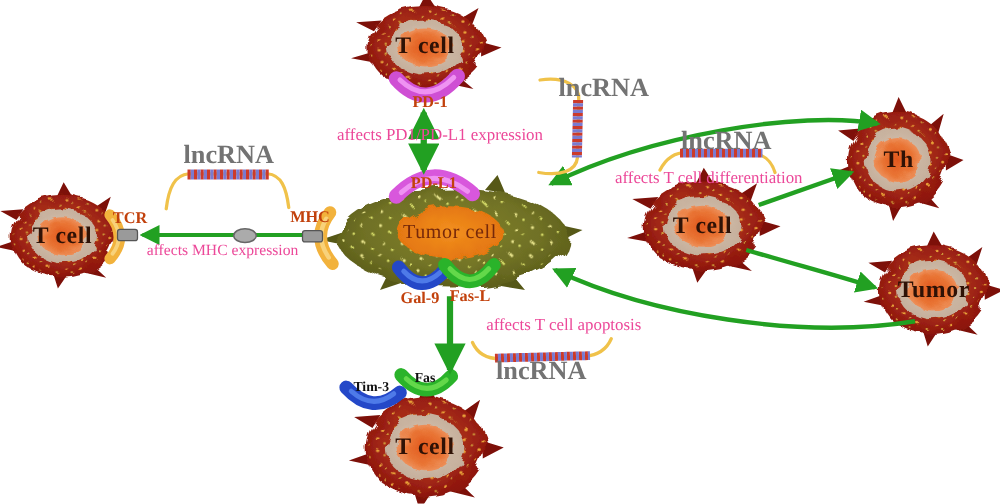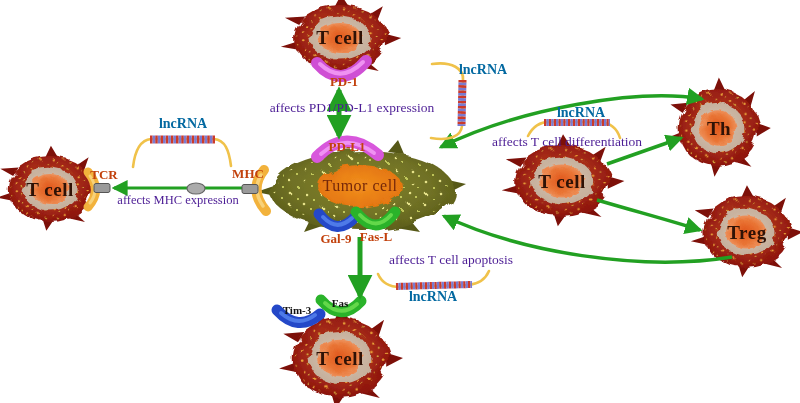--- a/index.html
+++ b/index.html
@@ -9,22 +9,22 @@
   }
   #art{position:absolute;left:0;top:0;}
   .lbl{
     position:absolute;transform:translate(-50%,-50%);
     white-space:nowrap;color:#151515;line-height:1;z-index:5;
   }
   .cell-lbl{font-size:19px;font-weight:bold;color:#2f1206;letter-spacing:.5px;}
   .tumor-lbl{font-size:16px;font-weight:normal;color:#76280a;letter-spacing:.5px;}
   .recep-lbl{font-size:13px;font-weight:bold;color:#c2410c;}
   .recep-sm{font-size:11px;font-weight:bold;color:#101010;}
-  .ann-lbl{font-size:13.5px;color:#4c1d95;}
-  .lnc-lbl{font-size:14px;font-weight:bold;color:#0369a1;}
+  .ann-lbl{font-size:13.5px;color:#ec4899;}
+  .lnc-lbl{font-size:21px;font-weight:bold;color:#737373;}
 </style>
 </head>
 <body>
 
 <div id="stage">
 
 <svg id="art" width="800" height="403" viewBox="0 0 800 403">
   <defs>
     <filter id="rough1" x="-40%" y="-40%" width="180%" height="180%">
       <feTurbulence type="fractalNoise" baseFrequency="0.045" numOctaves="2" seed="4" result="n"></feTurbulence>
@@ -169,21 +169,21 @@
     <path d="M 396,286.5 L 472,284.5" stroke="#cc3a2a" stroke-width="7" fill="none" stroke-dasharray="2.4 2.4"></path>
     <path d="M 396,286.5 L 472,284.5" stroke="#7a7ad0" stroke-width="7" fill="none" stroke-dasharray="2.4 2.4" stroke-dashoffset="2.4"></path>
   </g>
 </svg>
 
 <div class="lbl cell-lbl" style="left:340px;top:37px;">T cell</div>
 <div class="lbl cell-lbl" style="left:50px;top:189px;">T cell</div>
 <div class="lbl cell-lbl" style="left:562px;top:181px;">T cell</div>
 <div class="lbl cell-lbl" style="left:340px;top:358px;">T cell</div>
 <div class="lbl cell-lbl" style="left:719px;top:128px;">Th</div>
-<div class="lbl cell-lbl" style="left:747px;top:232px;">Treg</div>
+<div class="lbl cell-lbl" style="left:747px;top:232px;">Tumor</div>
 <div class="lbl tumor-lbl" style="left:360px;top:186px;">Tumor cell</div>
 
 <div class="lbl recep-lbl" style="left:344px;top:81px;">PD-1</div>
 <div class="lbl recep-lbl" style="left:347px;top:146px;">PD-L1</div>
 <div class="lbl recep-lbl" style="left:104px;top:174px;">TCR</div>
 <div class="lbl recep-lbl" style="left:248px;top:173px;">MHC</div>
 <div class="lbl recep-lbl" style="left:336px;top:238px;">Gal-9</div>
 <div class="lbl recep-lbl" style="left:376px;top:236px;">Fas-L</div>
 <div class="lbl recep-sm" style="left:297px;top:310px;">Tim-3</div>
 <div class="lbl recep-sm" style="left:340px;top:303px;">Fas</div>

